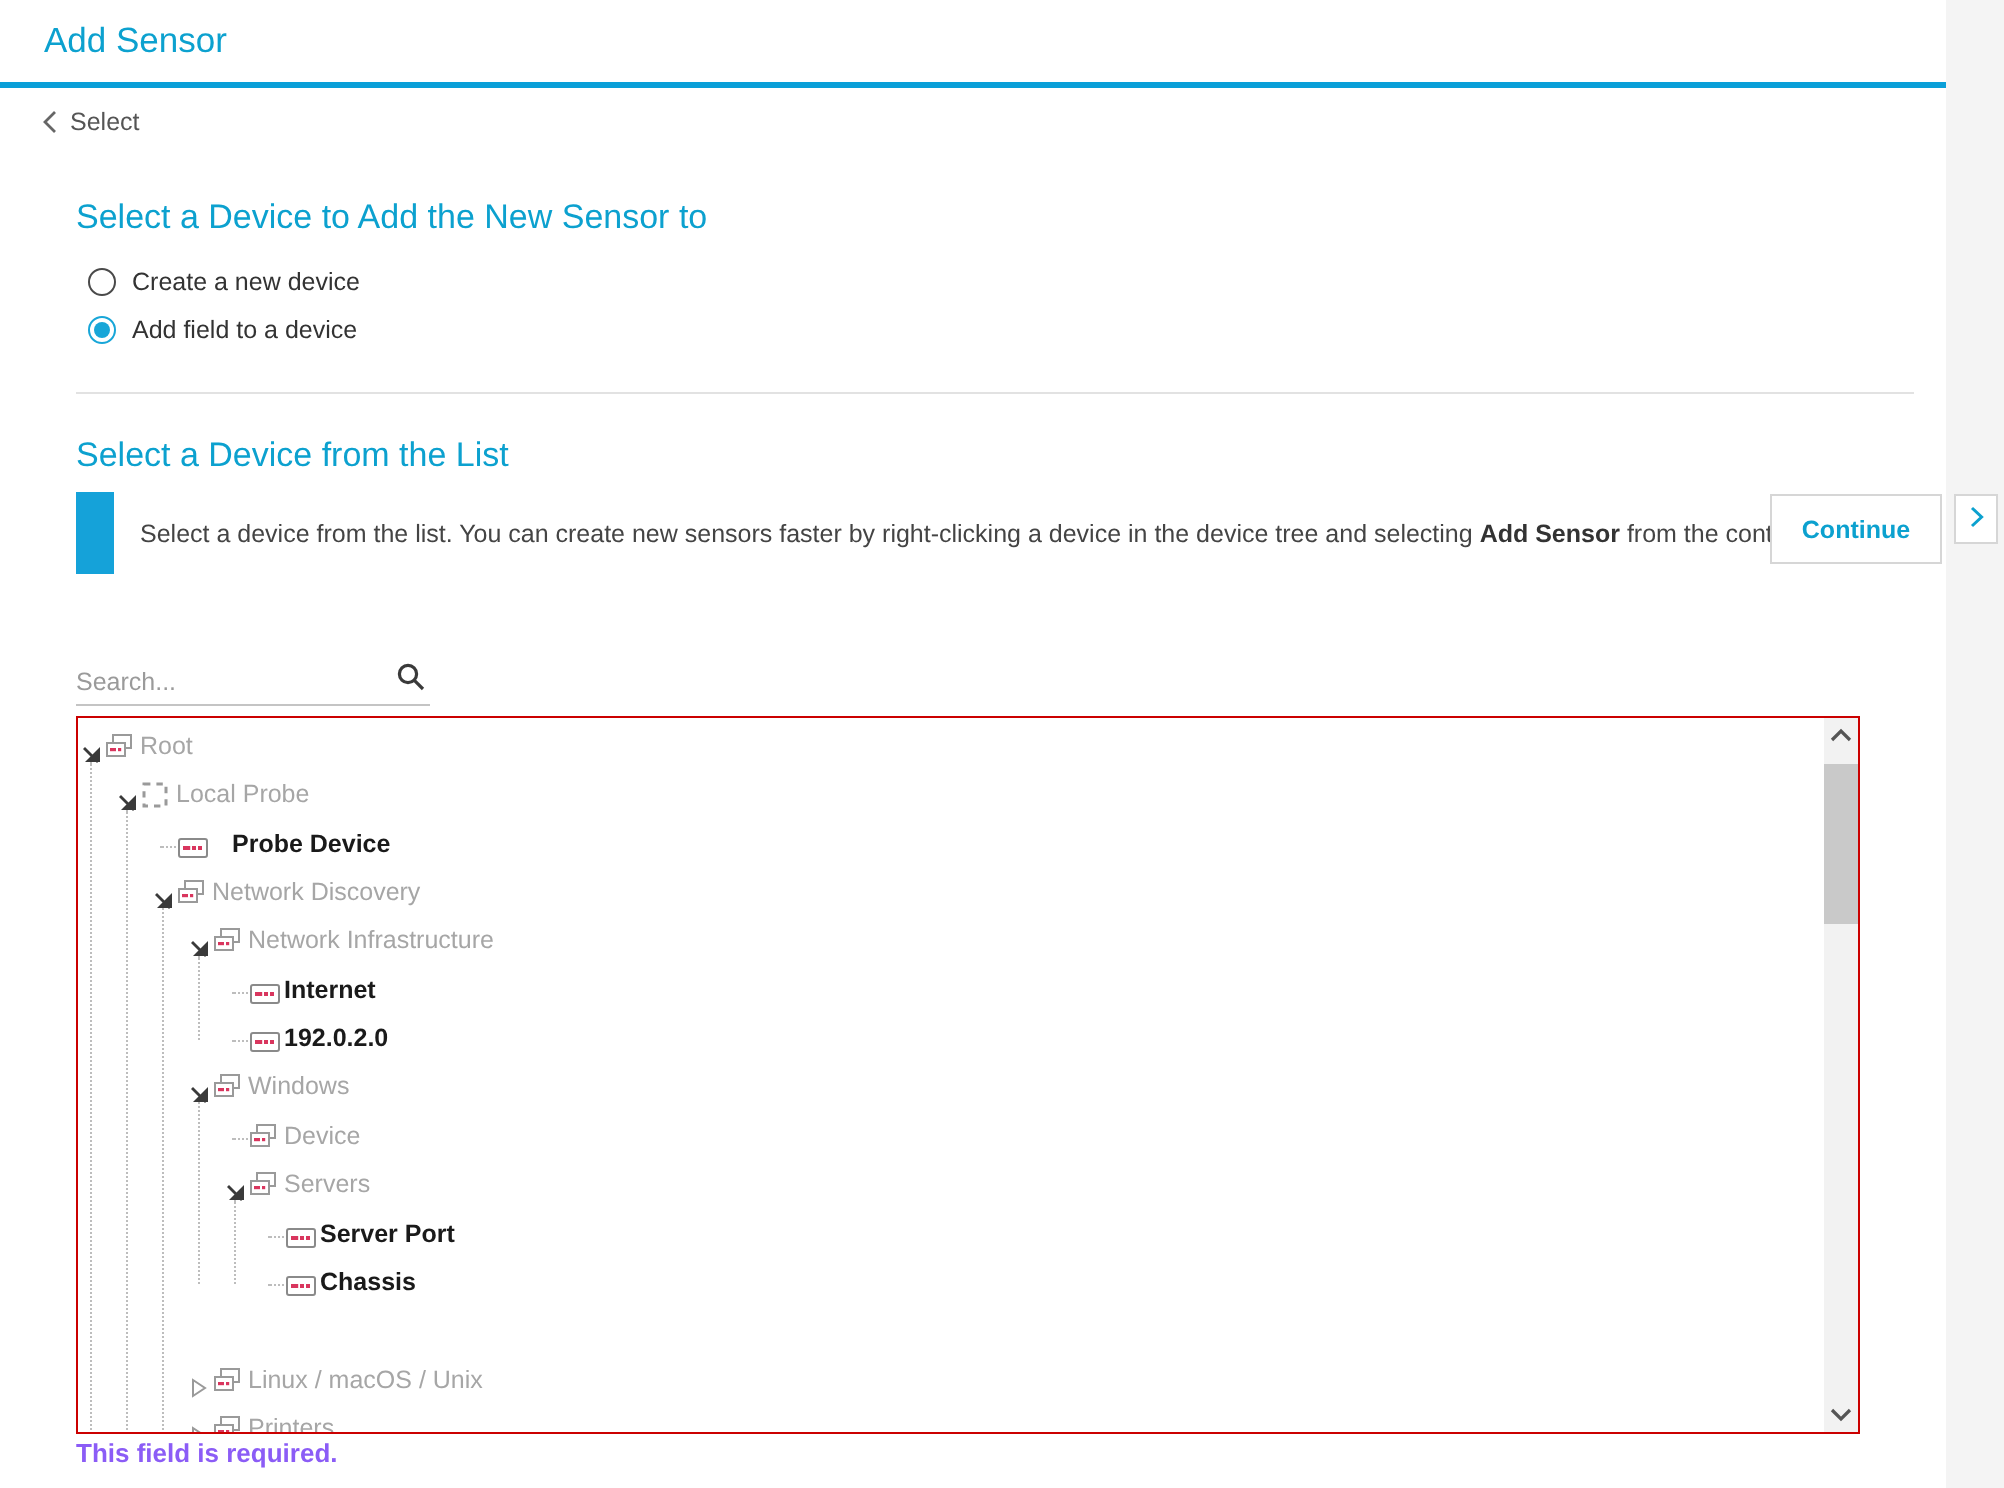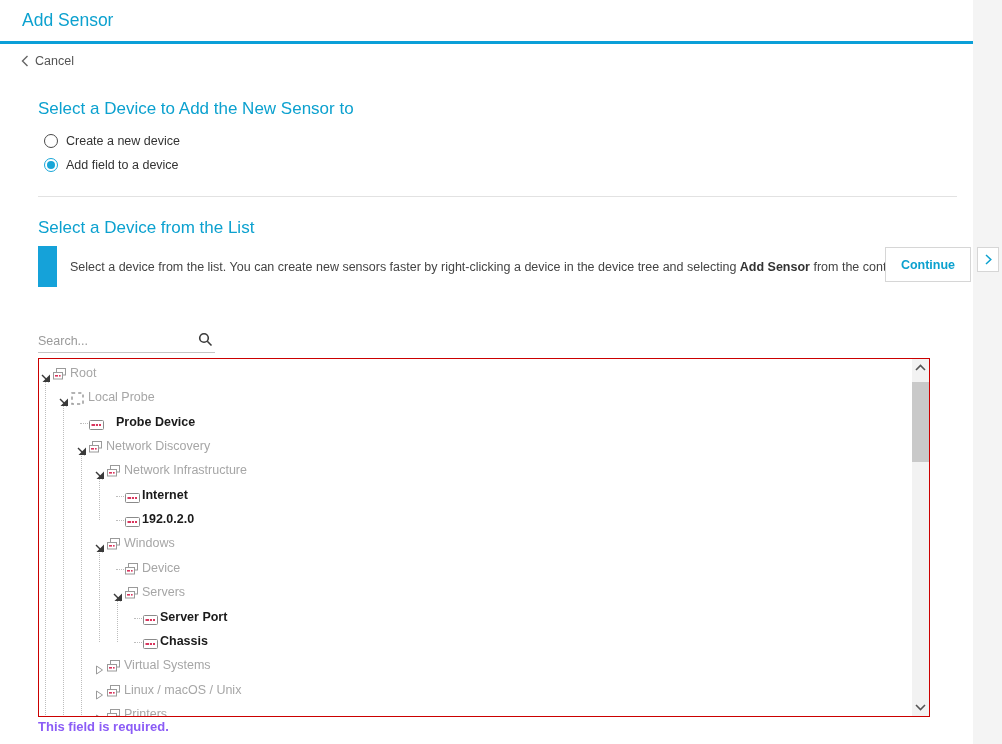--- a/index.html
+++ b/index.html
@@ -76,21 +76,21 @@
 
     <div class="app-title">Add Sensor</div>
     <div class="top-rule"></div>
 
     <div class="cancel-link">
       <span>
         <svg width="8" height="12" viewBox="0 0 8 12">
             <polyline points="6.5,1 1.5,6 6.5,11" fill="none" stroke="#666" stroke-width="1.4"></polyline>
           </svg>
       </span>
-      <span>Cancel</span>
+      <span>Select</span>
     </div>
 
     <div class="section-heading h-target">Select a Device to Add the New Sensor to</div>
 
     <div class="radio-row r1">
       <span class="radio">
           <span class="dot"></span>
         </span>
       <span class="radio-label">Create a new device</span>
     </div>
@@ -266,32 +266,20 @@
         <div class="trow" style="top: 270.85px;">
           <div class="stub" style="left: 95px; width: 8px; top: 12px;"></div>
           <span class="ticon" style="left: 104px;"><svg width="15" height="10" viewBox="0 0 15 10">
               <rect x="0.5" y="0.5" width="14" height="9" rx="1" fill="#fff" stroke="#8a8a8a"></rect>
               <rect x="2.5" y="4" width="3.6" height="2" fill="#d9365e"></rect>
               <rect x="7" y="4" width="2" height="2" fill="#d9365e"></rect>
               <rect x="10" y="4" width="2" height="2" fill="#d9365e"></rect>
             </svg></span>
           <span class="tlabel strong" style="left: 121px;">Chassis</span>
         </div>
-        <div class="trow" style="top: 295.2px;">
-          <span class="arrow" style="left: 56px;"><svg width="9" height="10" viewBox="0 0 9 10">
-              <polygon points="1.5,1 7.5,5 1.5,9" fill="#fff" stroke="#9a9a9a"></polygon>
-            </svg></span>
-          <span class="ticon" style="left: 68px;"><svg width="13" height="13" viewBox="0 0 13 13">
-              <rect x="3.5" y="0.5" width="9" height="6.5" fill="#fff" stroke="#9a9a9a"></rect>
-              <rect x="0.5" y="4.5" width="9" height="6.5" fill="#fff" stroke="#9a9a9a"></rect>
-              <rect x="2" y="7" width="3" height="1.6" fill="#d9365e"></rect>
-              <rect x="6" y="7" width="1.6" height="1.6" fill="#d9365e"></rect>
-            </svg></span>
-          <span class="tlabel muted" style="left: 85px;">Virtual Systems</span>
-        </div>
         <div class="trow" style="top: 319.55px;">
           <span class="arrow" style="left: 56px;"><svg width="9" height="10" viewBox="0 0 9 10">
               <polygon points="1.5,1 7.5,5 1.5,9" fill="#fff" stroke="#9a9a9a"></polygon>
             </svg></span>
           <span class="ticon" style="left: 68px;"><svg width="13" height="13" viewBox="0 0 13 13">
               <rect x="3.5" y="0.5" width="9" height="6.5" fill="#fff" stroke="#9a9a9a"></rect>
               <rect x="0.5" y="4.5" width="9" height="6.5" fill="#fff" stroke="#9a9a9a"></rect>
               <rect x="2" y="7" width="3" height="1.6" fill="#d9365e"></rect>
               <rect x="6" y="7" width="1.6" height="1.6" fill="#d9365e"></rect>
             </svg></span>

